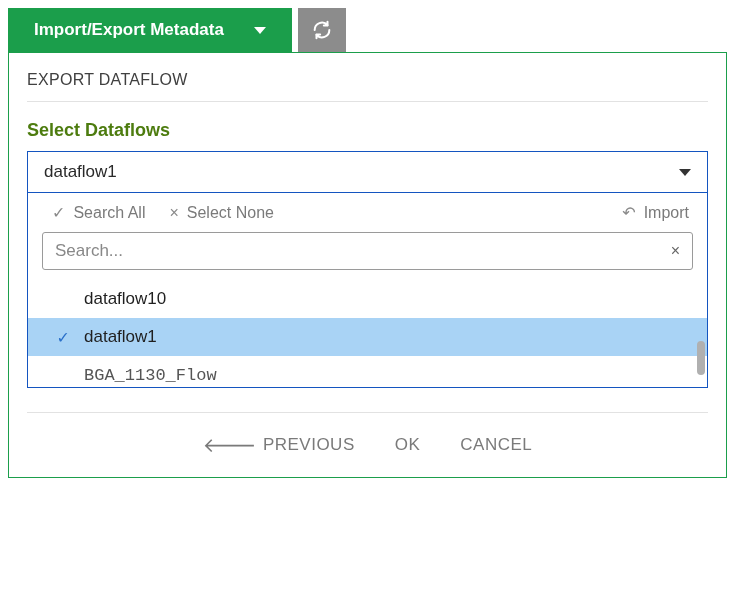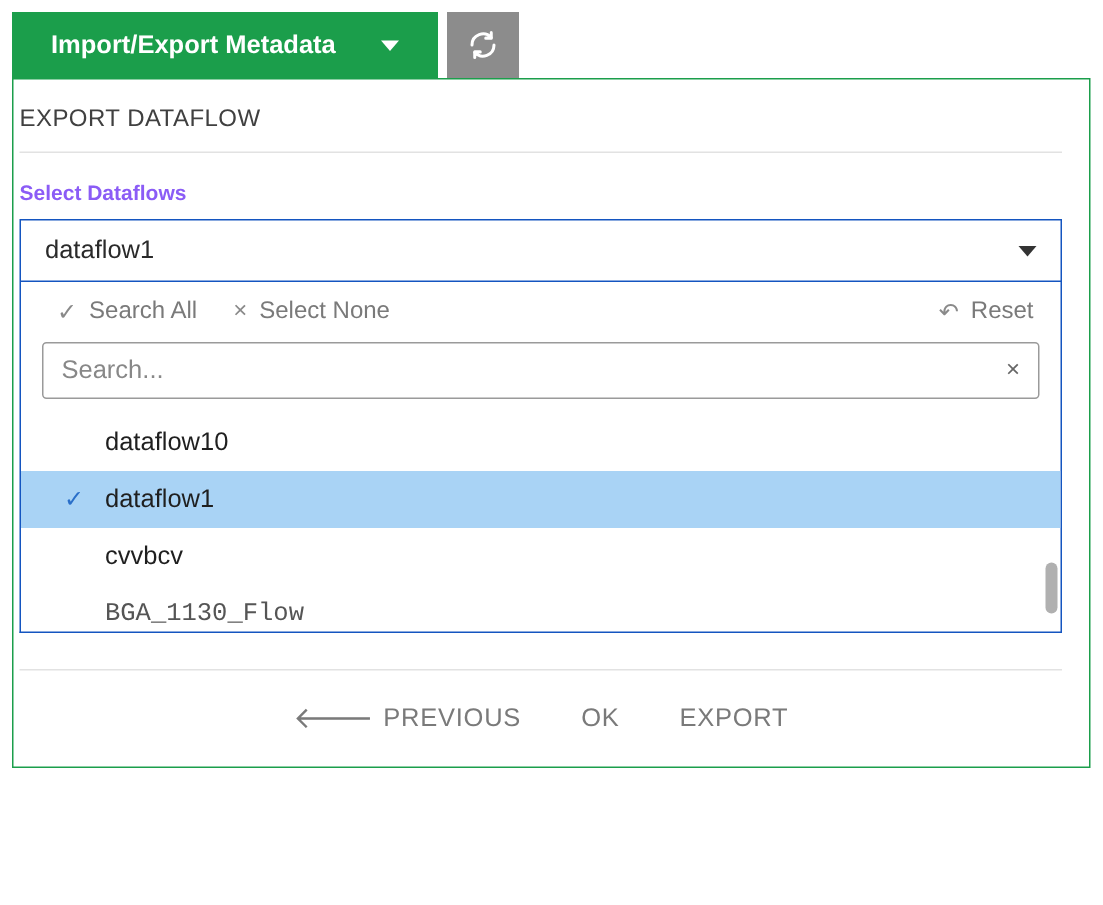--- a/index.html
+++ b/index.html
@@ -49,35 +49,35 @@
       border: none;
     }
     .refresh-btn svg {
       width: 22px;
       height: 22px;
       stroke: #fff;
       fill: none;
     }
     .panel {
       border: 1px solid #1b9e4b;
-      padding: 18px 18px 22px 4px;
+      padding: 18px 18px 22px 18px;
     }
     .panel-title {
       font-size: 16px;
       color: #404040;
       font-weight: 500;
       letter-spacing: 0.3px;
       padding-bottom: 12px;
       border-bottom: 1px solid #e2e2e2;
       margin-bottom: 18px;
     }
     .section-label {
-      font-size: 14px;
+      font-size: 18px;
       font-weight: 600;
-      color: #8b5cf6;
+      color: #4d7c0f;
       margin-bottom: 10px;
     }
     .dropdown-wrap {
       position: relative;
     }
     .dropdown-selected {
       border: 1.5px solid #1455c0;
       padding: 10px 16px;
       display: flex;
       justify-content: space-between;
@@ -260,43 +260,39 @@
           <span class="check-glyph">✓</span>
           <span>Search All</span>
         </div>
         <div class="dd-action">
           <span class="x-glyph">×</span>
           <span>Select None</span>
         </div>
         <div class="dd-spacer"></div>
         <div class="dd-reset">
           <span class="undo-glyph">↶</span>
-          <span>Reset</span>
+          <span>Import</span>
         </div>
       </div>
 
       <div class="search-wrap">
         <div class="search-box">
           <input type="text" placeholder="Search..." style="">
           <span class="clear-search">×</span>
         </div>
       </div>
 
       <div class="options-list">
         <div class="option-row">
           <span class="option-check">✓</span>
           <span>dataflow10</span>
         </div>
         <div class="option-row selected">
           <span class="option-check">✓</span>
           <span>dataflow1</span>
-        </div>
-        <div class="option-row">
-          <span class="option-check">✓</span>
-          <span>cvvbcv</span>
         </div>
         <div class="option-row partial-row">
           <span class="option-check">✓</span>
           <span>BGA_1130_Flow</span>
         </div>
         <div class="fake-scroll">
           <div class="fake-thumb"></div>
         </div>
       </div>
     </div>
@@ -304,16 +300,16 @@
 
   <div class="footer-bar">
     <button class="footer-btn">
       <span class="arrow-left">🡐</span>
       <span>PREVIOUS</span>
     </button>
     <button class="footer-btn">
       <span>OK</span>
     </button>
     <button class="footer-btn">
-      <span>EXPORT</span>
+      <span>CANCEL</span>
     </button>
   </div>
 </div>
 
 </body></html>

